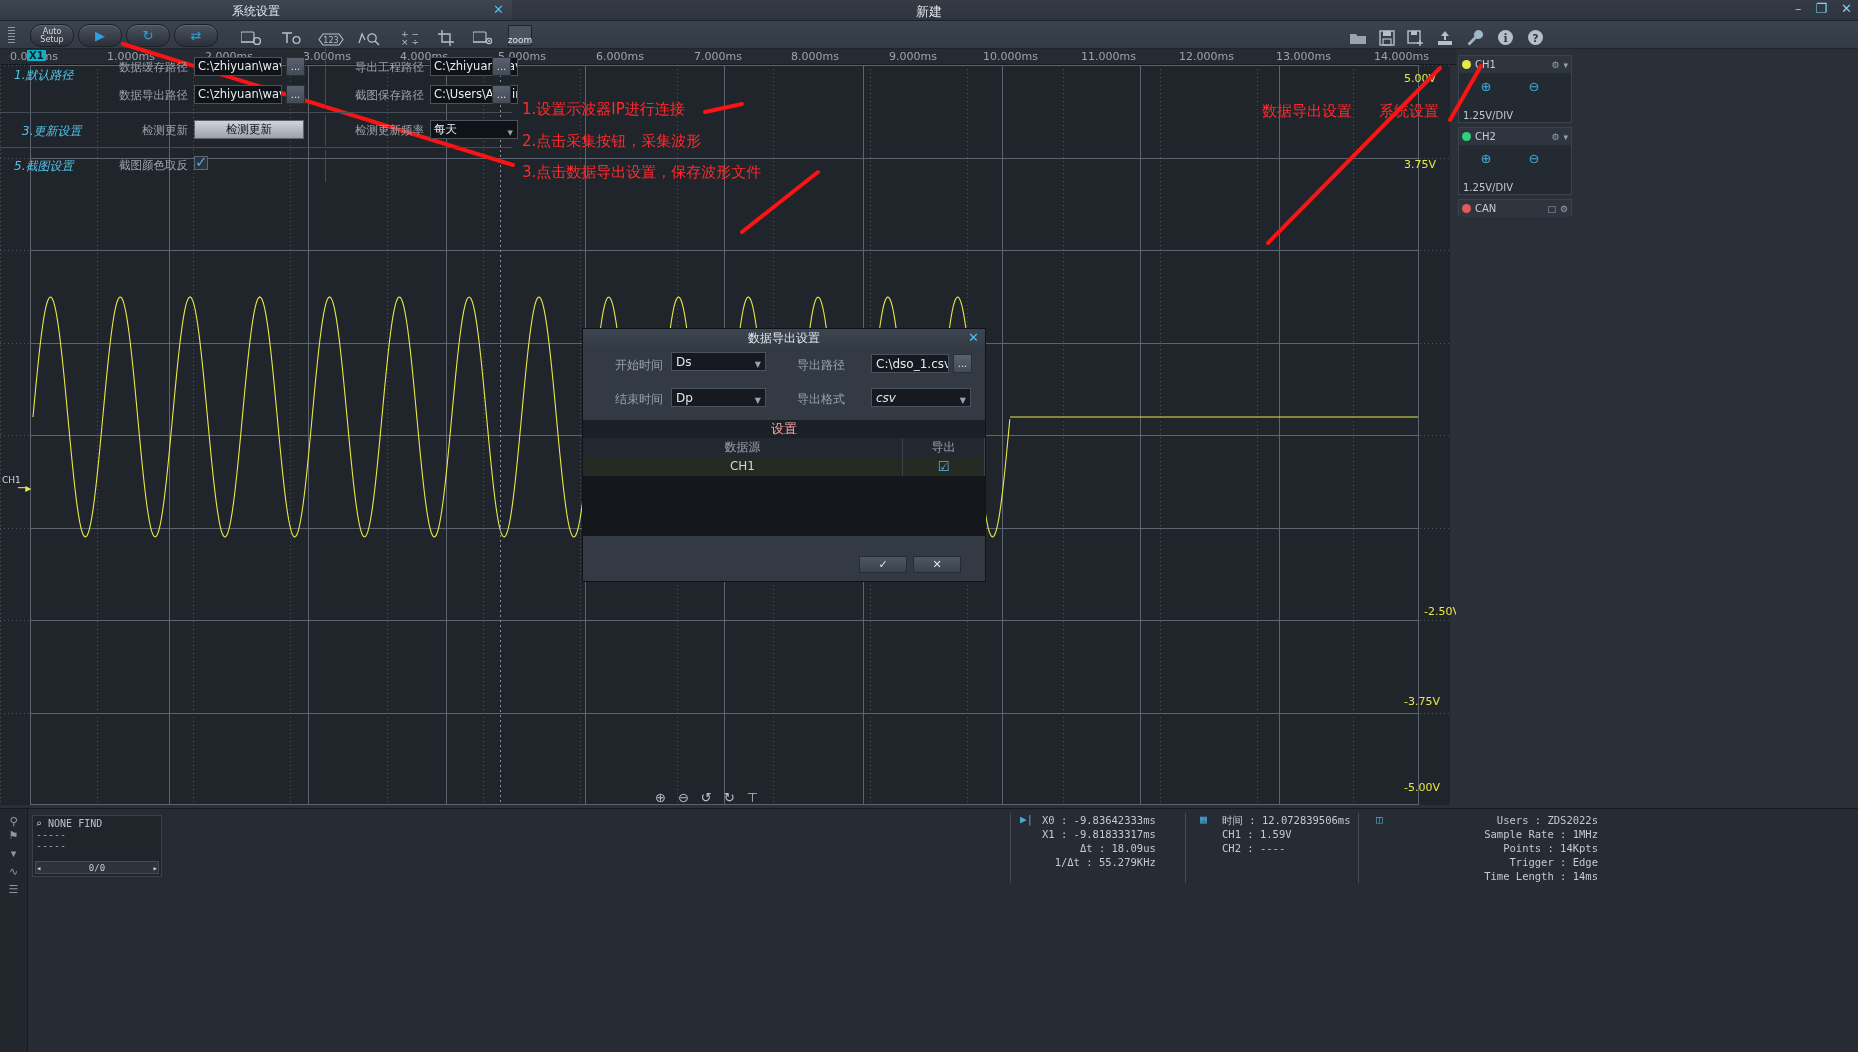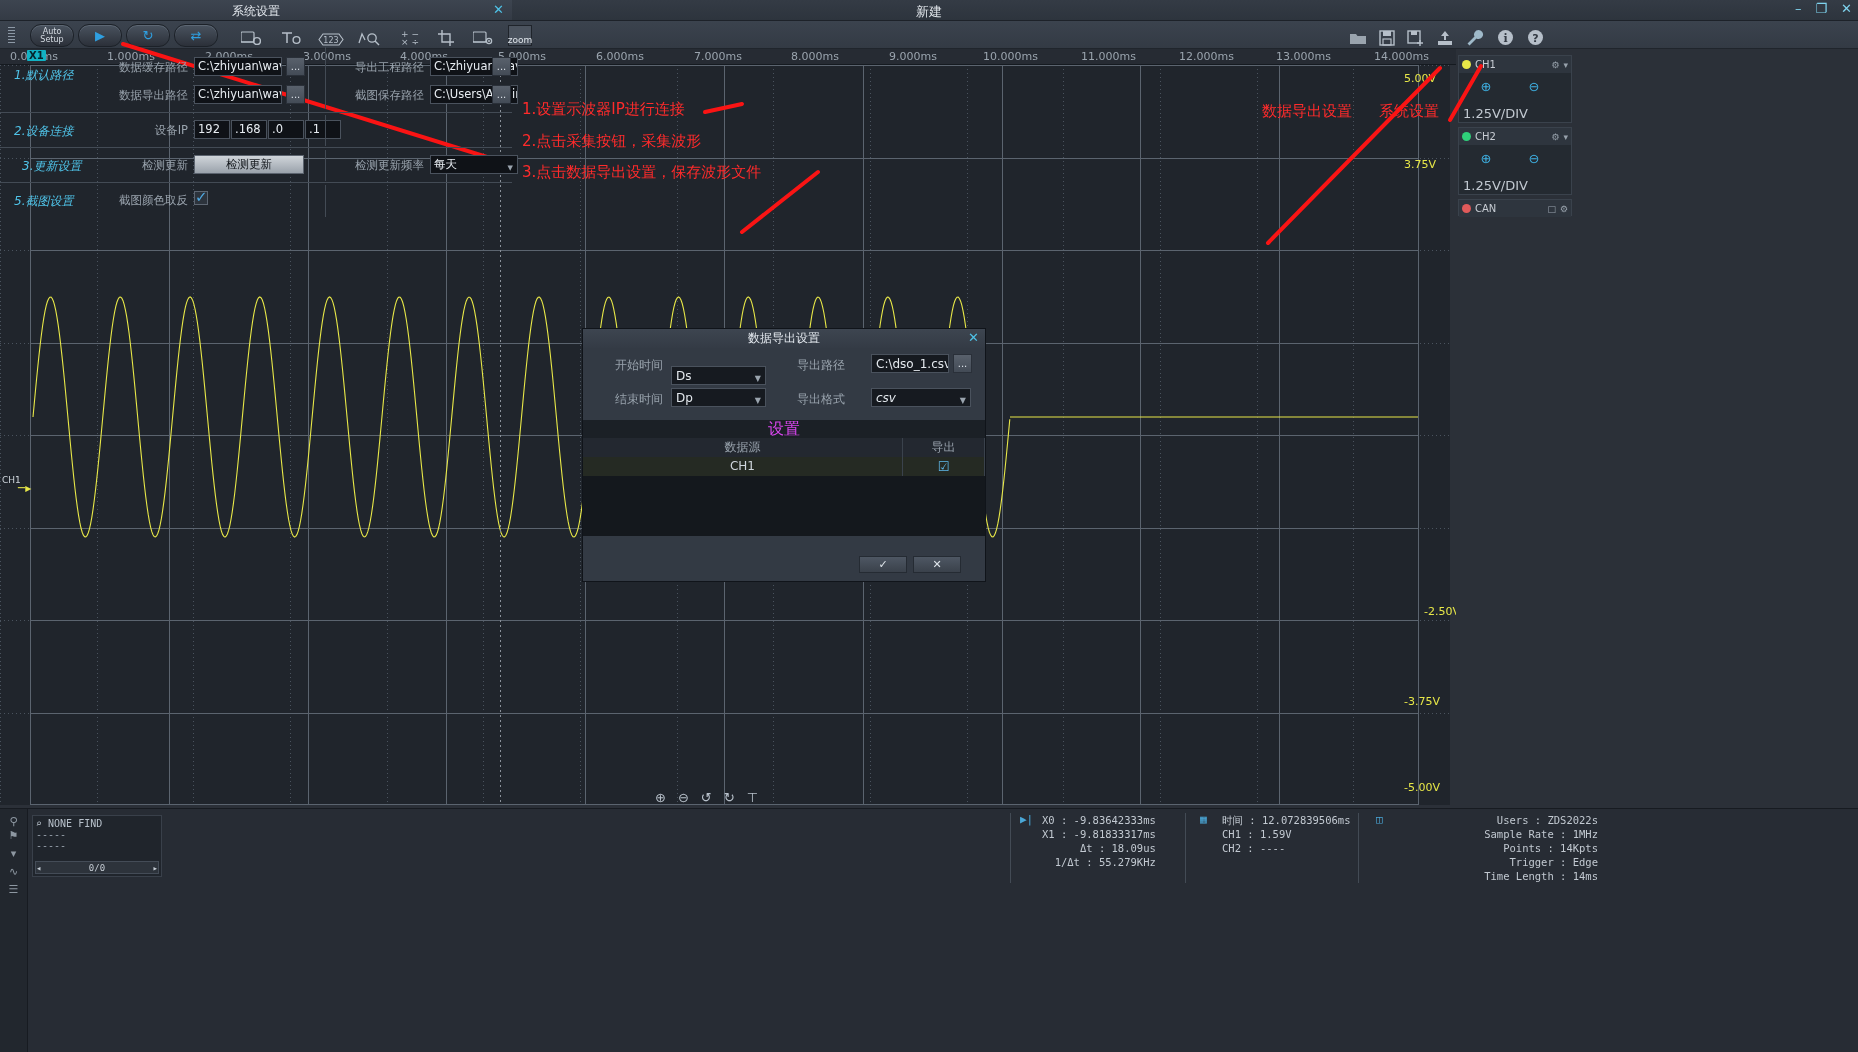--- a/index.html
+++ b/index.html
@@ -109,21 +109,21 @@
             padding: 0 3px; background: #2e353e; }
   .chdot { width: 9px; height: 9px; border-radius: 50%; }
   .chname { font-size: 10px; }
   .chhead .sp { margin-left: auto; display: flex; gap: 4px; color: #98a2ac; font-size: 9px; }
   .chbody { height: 50px; position: relative; }
   .zoombtn {
     position: absolute; width: 26px; height: 22px;
     display: flex; align-items: center; justify-content: center;
     color: #3fb3e6; font-size: 13px; cursor: pointer;
   }
-  .vdiv { position: absolute; left: 4px; bottom: 2px; font-size: 13px; color: #c2c9d1; }
+  .vdiv { position: absolute; left: 4px; bottom: 2px; font-size: 10px; color: #c2c9d1; }
 
   
   .wavectl {
     position: absolute; left: 655px; top: 786px; width: 140px; height: 22px;
     display: flex; align-items: center; gap: 12px; color: #b7c0ca; font-size: 13px;
   }
   .wavectl span { cursor: pointer; }
 
   
   .statusbar {
@@ -196,21 +196,21 @@
     font-size: 8px; color: #9aa4ae;
   }
   .dotbtn {
     position: absolute; width: 19px; height: 19px;
     background: linear-gradient(#59616c,#434b56); border: 1px solid #2a3039;
     color: #dde3e9; font-size: 10px; text-align: center; line-height: 17px;
     cursor: pointer;
   }
   .secbar {
     position: absolute; left: 0; width: 100%; height: 18px; background: #1b2026;
-    color: #d946ef; font-size: 16px; text-align: center; line-height: 18px;
+    color: #fca5a5; font-size: 13px; text-align: center; line-height: 18px;
   }
   .thead {
     position: absolute; height: 19px; background: #232830;
     color: #98a2ac; font-size: 12px; text-align: center; line-height: 19px;
     border-right: 1px solid #3a424c;
   }
   .trow {
     position: absolute; height: 19px; background: #252a23;
     color: #cfd6dd; font-size: 12px; text-align: center; line-height: 19px;
     border-right: 1px solid #3a424c;
@@ -554,21 +554,21 @@
     </svg>
 
   <div class="dlg" id="exportDlg">
     <div class="dlg-title">
       <span>数据导出设置</span>
       <span class="x">✕</span>
     </div>
 
     <div class="exp-body">
       <div class="lbl" style="left:8px; top:9px; width:72px;">开始时间</div>
-      <div class="combo" style="left:88px; top:18px; width:95px;">Ds</div>
+      <div class="combo" style="left:88px; top:4px; width:95px;">Ds</div>
 
       <div class="lbl" style="left:8px; top:43px; width:72px;">结束时间</div>
       <div class="combo" style="left:88px; top:40px; width:95px;">Dp</div>
 
       <div class="lbl" style="left:200px; top:9px; width:62px;">导出路径</div>
       <div class="fld" style="left:288px; top:6px; width:78px;">C:\dso_1.csv</div>
       <div class="dotbtn" style="left:370px; top:6px;">...</div>
 
       <div class="lbl" style="left:200px; top:43px; width:62px;">导出格式</div>
       <div class="combo" style="left:288px; top:40px; width:100px;font-style:italic;">csv</div>
@@ -628,31 +628,20 @@
 
       <div class="syslbl" style="left:334px; top:17px; width:90px;">导出工程路径</div>
       <div class="sysfld" style="left:430px; top:14px; width:88px;">C:\zhiyuan\wave</div>
       <div class="dotbtn" style="left:492px; top:14px;">...</div>
 
       <div class="syslbl" style="left:334px; top:45px; width:90px;">截图保存路径</div>
       <div class="sysfld" style="left:430px; top:42px; width:88px;">C:\Users\Admini</div>
       <div class="dotbtn" style="left:492px; top:42px;">...</div>
     </div>
 
-    <div class="secrow" style="height:35px;">
-      <div class="secnum" style="top:10px;">
-        <span>2.</span><span>设备连接</span>
-      </div>
-      <div class="syslbl" style="left:128px; top:10px; width:60px;">设备IP</div>
-      <div class="ipseg" style="left:194px; top:7px; width:36px;">192</div>
-      <div class="ipseg" style="left:231px; top:7px; width:36px;">.168</div>
-      <div class="ipseg" style="left:268px; top:7px; width:36px;">.0</div>
-      <div class="ipseg" style="left:305px; top:7px; width:36px;">.1</div>
-      <div class="vsep" style="left:325px; top:2px; height:31px;"></div>
-    </div>
 
     <div class="secrow" style="height:35px;">
       <div class="secnum" style="top:10px;margin-left:8px;">
         <span>3.</span><span>更新设置</span>
       </div>
       <div class="syslbl" style="left:118px; top:10px; width:70px;">检测更新</div>
       <div class="pushbtn" style="left:194px; top:7px; width:110px;">检测更新</div>
       <div class="vsep" style="left:325px; top:2px; height:31px;"></div>
       <div class="syslbl" style="left:324px; top:10px; width:100px;">检测更新频率</div>
       <div class="syscombo" style="left:430px; top:7px; width:88px;">每天</div>

